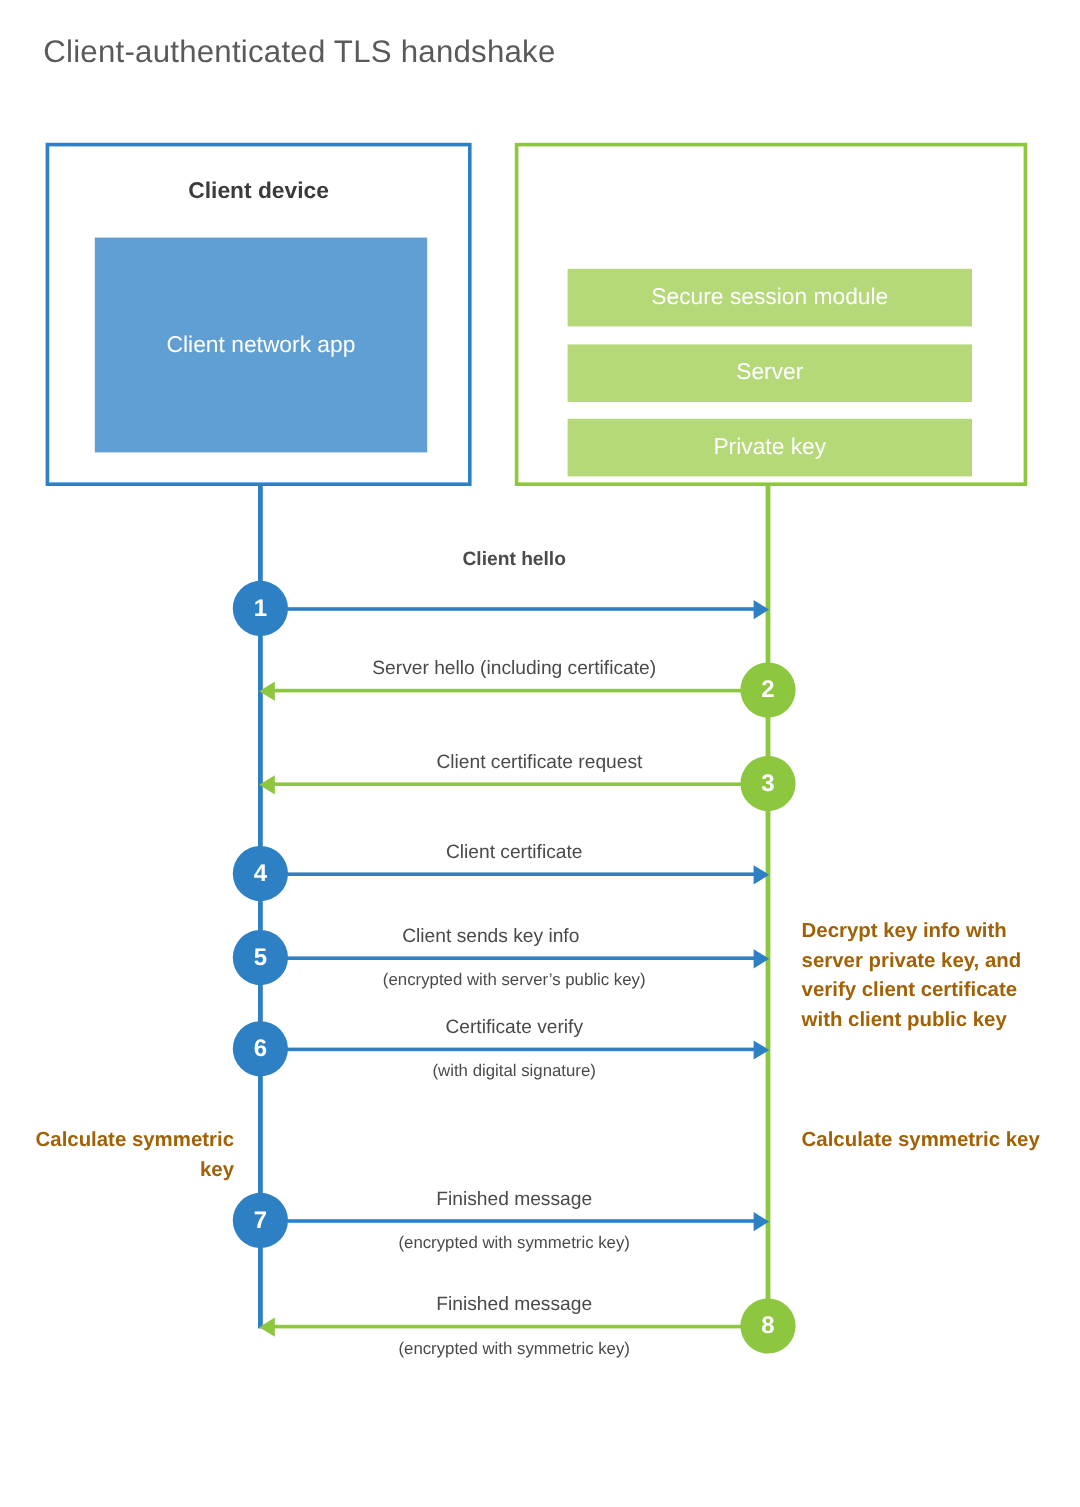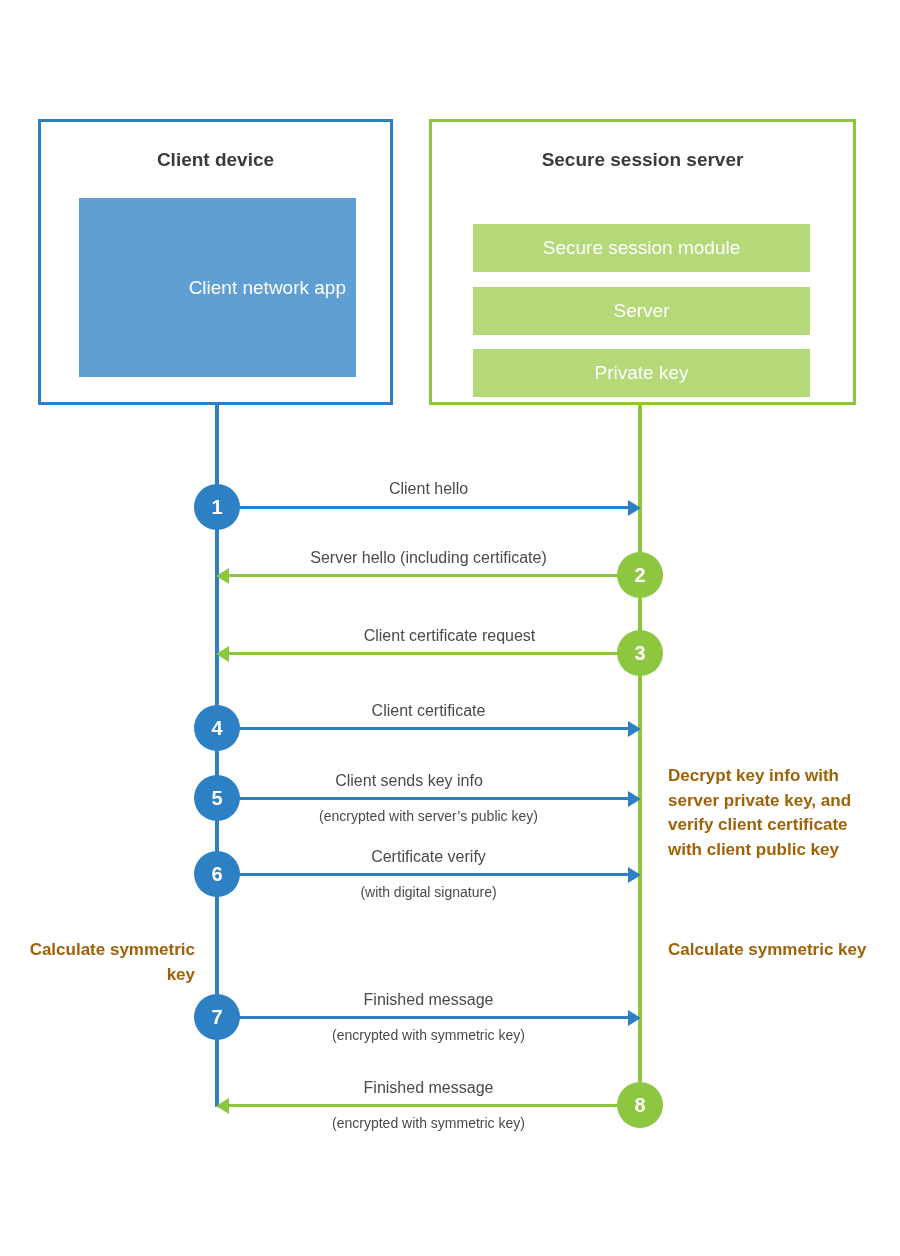--- a/index.html
+++ b/index.html
@@ -67,21 +67,21 @@
     position: absolute;
     left: 38px;
     top: 76px;
     width: 277px;
     height: 179px;
     background: #5f9fd4;
     color: #ffffff;
     font-size: 19px;
     display: flex;
     align-items: center;
-    justify-content: flex-end;
+    justify-content: center;
     text-align: center;
     line-height: 1.35;
     padding: 0 10px;
     box-sizing: border-box;
   }
 
   
   .server-bar {
     position: absolute;
     left: 41px;
@@ -171,49 +171,49 @@
     font-weight: bold;
   }
   .side-note.right { left: 668px; text-align: left; width: 200px; }
   .side-note.leftal { left: 20px; width: 175px; text-align: right; }
 </style>
 </head>
 <body>
 
 <div id="stage">
 
+  <div class="diagram-title">Client-authenticated TLS handshake</div>
 
   <div class="actor-box" id="client-box">
     <div class="actor-title">Client device</div>
     <div id="client-app">
         <span>Client network
 app</span>
       </div>
   </div>
 
   <div class="actor-box" id="server-box">
-    <div class="actor-title">Secure session server</div>
     <div class="server-bar" id="server-bar-0">
       <span>Secure session module</span>
     </div>
     <div class="server-bar" id="server-bar-1">
       <span>Server</span>
     </div>
     <div class="server-bar" id="server-bar-2">
       <span>Private key</span>
     </div>
   </div>
 
   <div class="lifeline" id="lifeline-client"></div>
   <div class="lifeline" id="lifeline-server"></div>
 
   <div id="messages">
       <div class="msg-line" style="background: rgb(46, 128, 196); top: 506px; left: 219px; width: 411px;"></div>
       <div class="msg-head" style="top: 500px; left: 628px; border-left: 13px solid rgb(46, 128, 196);"></div>
-      <div class="msg-label" style="left: 428.5px; top: 480px;">Client hello</div>
+      <div class="msg-label" style="left: 428.5px; top: 458px; font-weight: bold;">Client hello</div>
       <div class="step-badge client" style="background: rgb(46, 128, 196); top: 484px; left: 194px;">1</div>
       <div class="msg-line" style="background: rgb(141, 198, 63); top: 574px; left: 219px; width: 411px;"></div>
       <div class="msg-head" style="top: 568px; left: 216px; border-right: 13px solid rgb(141, 198, 63);"></div>
       <div class="msg-label" style="left: 428.5px; top: 549px;">Server hello (including certificate)</div>
       <div class="step-badge server" style="background: rgb(141, 198, 63); top: 552px; left: 617px;">2</div>
       <div class="msg-line" style="background: rgb(141, 198, 63); top: 652px; left: 219px; width: 411px;"></div>
       <div class="msg-head" style="top: 646px; left: 216px; border-right: 13px solid rgb(141, 198, 63);"></div>
       <div class="msg-label" style="left: 428.5px; top: 627px; margin-left: 21px;">Client certificate request</div>
       <div class="step-badge server" style="background: rgb(141, 198, 63); top: 630px; left: 617px;">3</div>
       <div class="msg-line" style="background: rgb(46, 128, 196); top: 727px; left: 219px; width: 411px;"></div>

